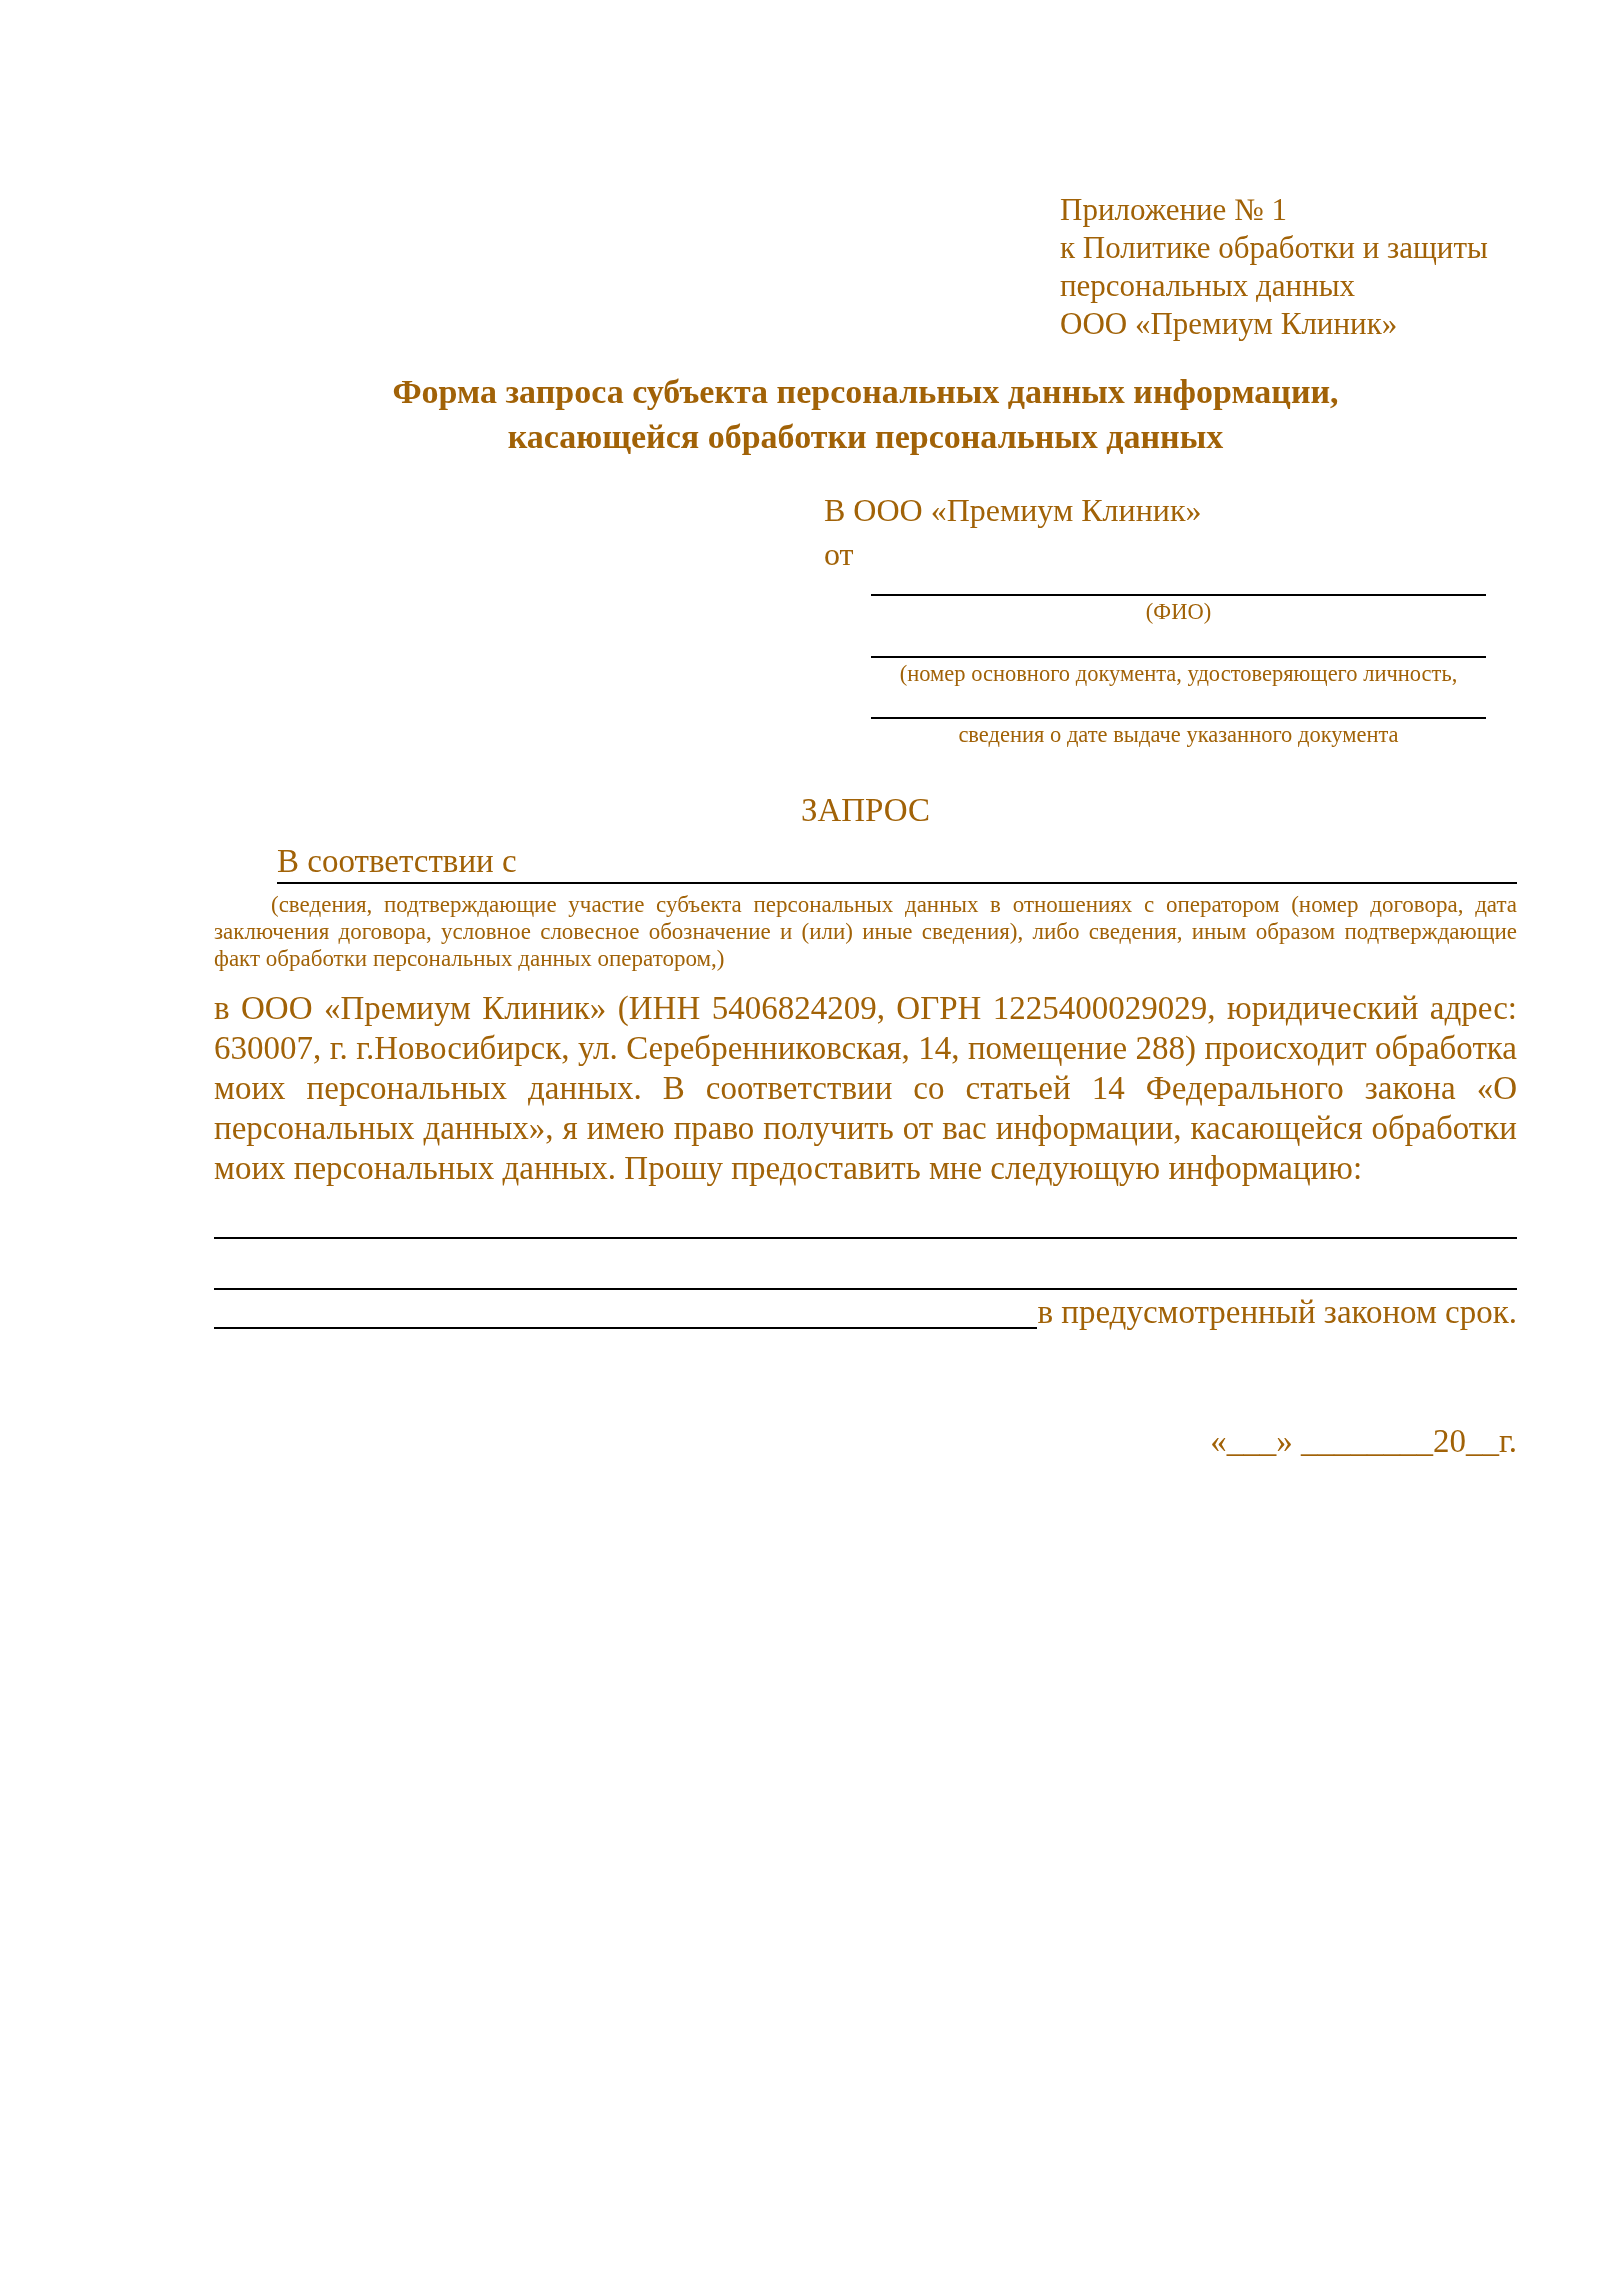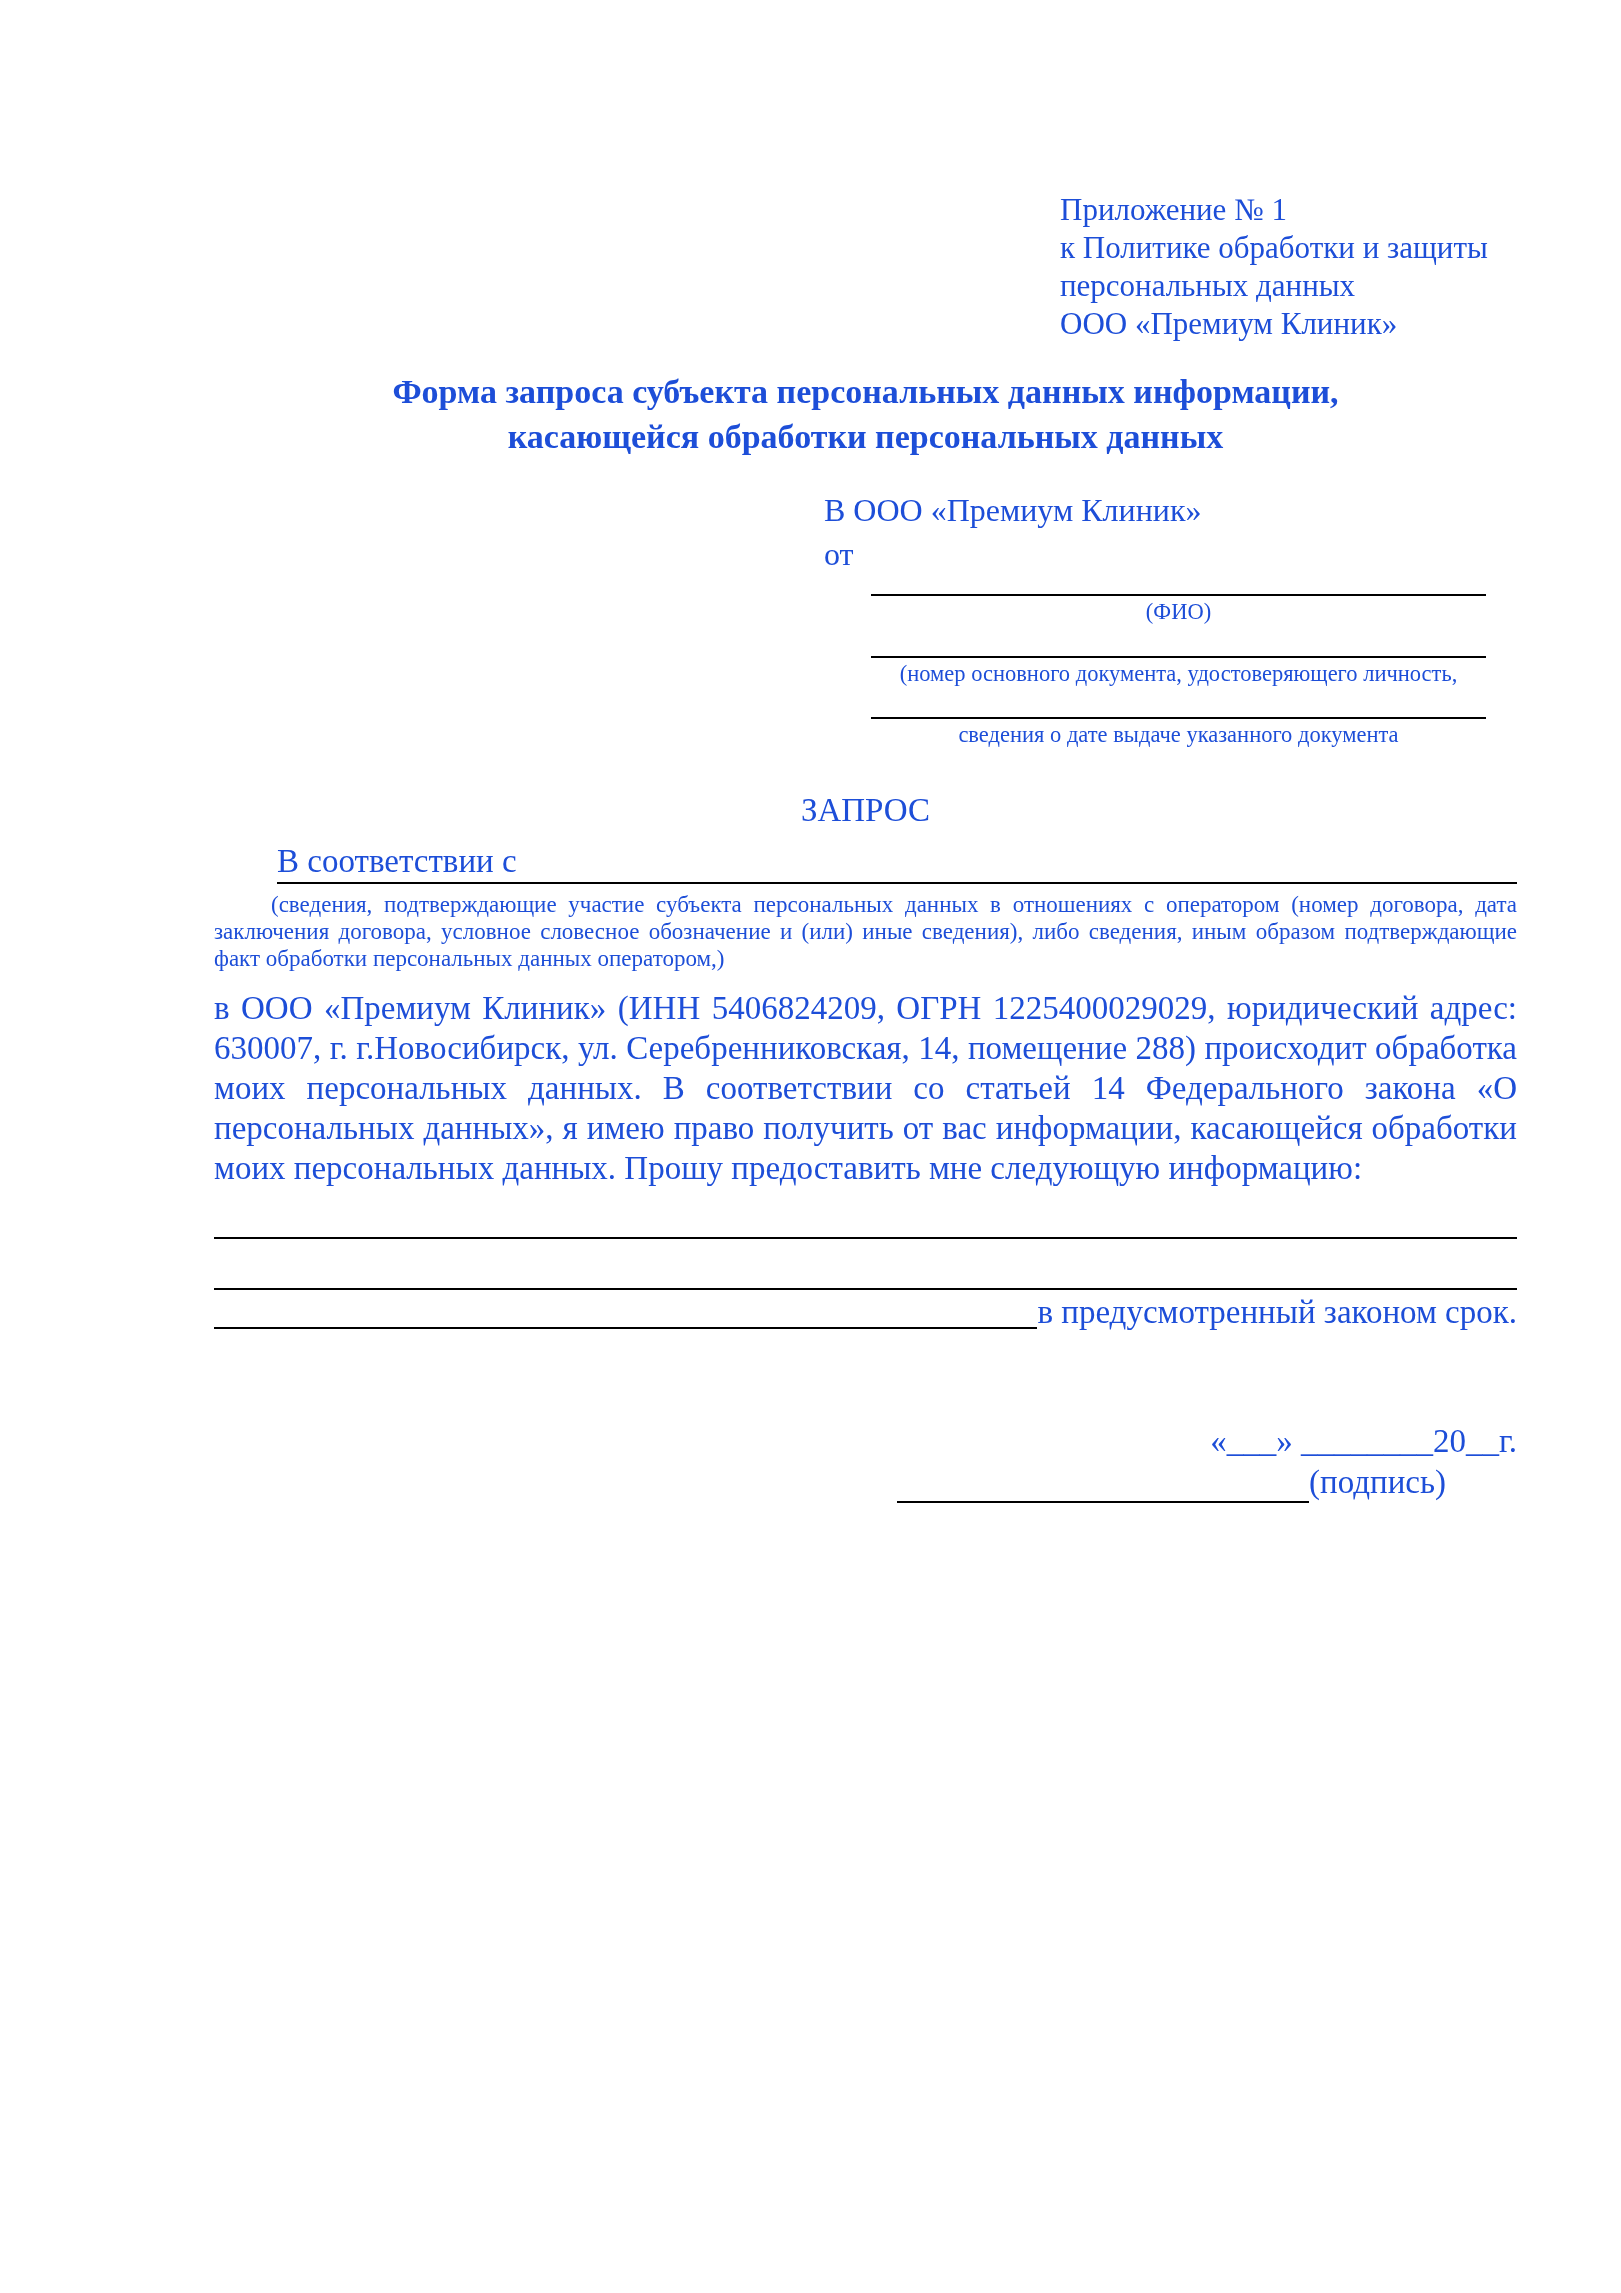--- a/index.html
+++ b/index.html
@@ -2,21 +2,21 @@
 <html><head>
 <meta charset="utf-8">
 <style>
   html,body { margin:0; padding:0; background:#888; }
   .page {
     position:relative;
     width:1621px; height:2294px;
     margin:0 auto;
     background:#ffffff;
     font-family:"Liberation Serif", "DejaVu Serif", serif;
-    color:#1d4ed8;
+    color:#a16207;
     overflow:hidden;
   }
   .content {
     position:absolute;
     left:214px; top:191px;
     width:1303px;
   }
 
   
   .header-block {
@@ -191,20 +191,17 @@
     <div class="blank-line"></div>
 
 
     <div class="addr-row">
       <span class="addr-fill"></span>
       <span class="addr-tail">в предусмотренный законом срок.</span>
     </div>
 
     <div class="sign-row">
       <span>«___» ________20__г.</span>
-      <span class="sign-right">
-        <span class="sig-line"></span><span class="sig-caption">(подпись)</span>
-      </span>
     </div>
 
   </div>
 </div>
 
 
 </body></html>

